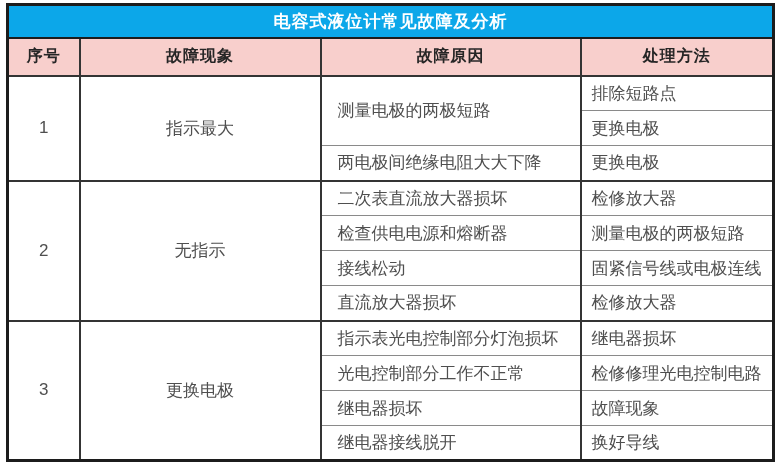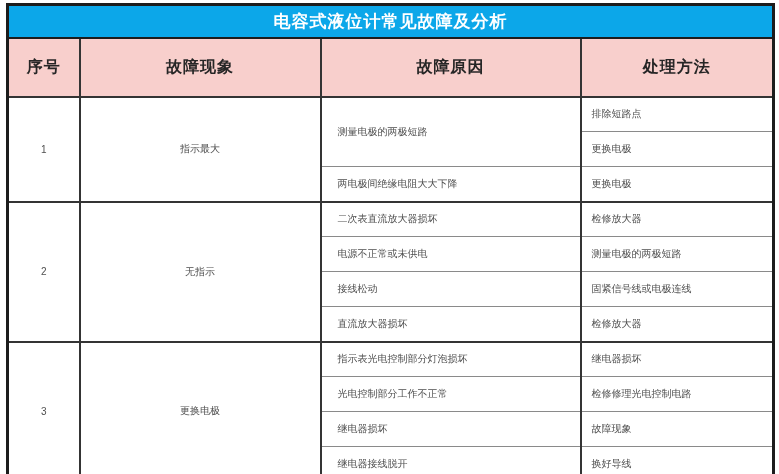--- a/index.html
+++ b/index.html
@@ -34,33 +34,33 @@
     text-align: center;
     font-weight: bold;
     font-size: 17px;
     letter-spacing: 1px;
     border-bottom: 2px solid var(--border_outer, #1c1c1c);
   }
   
   th {
     background: var(--header_bg, #f8cfcc);
     color: var(--header_text, #262626);
-    height: 59px;
+    height: 38px;
     font-weight: bold;
     font-size: 16px;
     text-align: center;
     letter-spacing: 1px;
     border-left: 2px solid var(--border_strong, #343434);
     border-right: 2px solid var(--border_strong, #343434);
     border-bottom: 2px solid var(--border_strong, #343434);
   }
   
   td.cell {
     color: var(--body_text, #4f4f4f);
-    font-size: 10px;
+    font-size: 17px;
     border-left: 2px solid var(--border_strong, #343434);
     border-right: 2px solid var(--border_strong, #343434);
     border-top: 1px solid var(--border_light, #8a8a8a);
     border-bottom: 1px solid var(--border_light, #8a8a8a);
     background: #ffffff;
   }
   td.c-no, td.c-ph { text-align: center; }
   td.c-ca { text-align: left; padding-left: 16px; }
   td.c-me { text-align: left; padding-left: 10px; height: 35px; }
   tr.group-start td { border-top: 2px solid var(--border_strong, #343434); }
@@ -101,21 +101,21 @@
         <td class="cell c-me">更换电极</td>
       </tr>
 
       <tr class="group-start">
         <td class="cell c-no" rowspan="4">2</td>
         <td class="cell c-ph" rowspan="4">无指示</td>
         <td class="cell c-ca">二次表直流放大器损坏</td>
         <td class="cell c-me">检修放大器</td>
       </tr>
       <tr>
-        <td class="cell c-ca">电源不正常或未供电</td>
+        <td class="cell c-ca">检查供电电源和熔断器</td>
         <td class="cell c-me">测量电极的两极短路</td>
       </tr>
       <tr>
         <td class="cell c-ca">接线松动</td>
         <td class="cell c-me">固紧信号线或电极连线</td>
       </tr>
       <tr>
         <td class="cell c-ca">直流放大器损坏</td>
         <td class="cell c-me">检修放大器</td>
       </tr>

